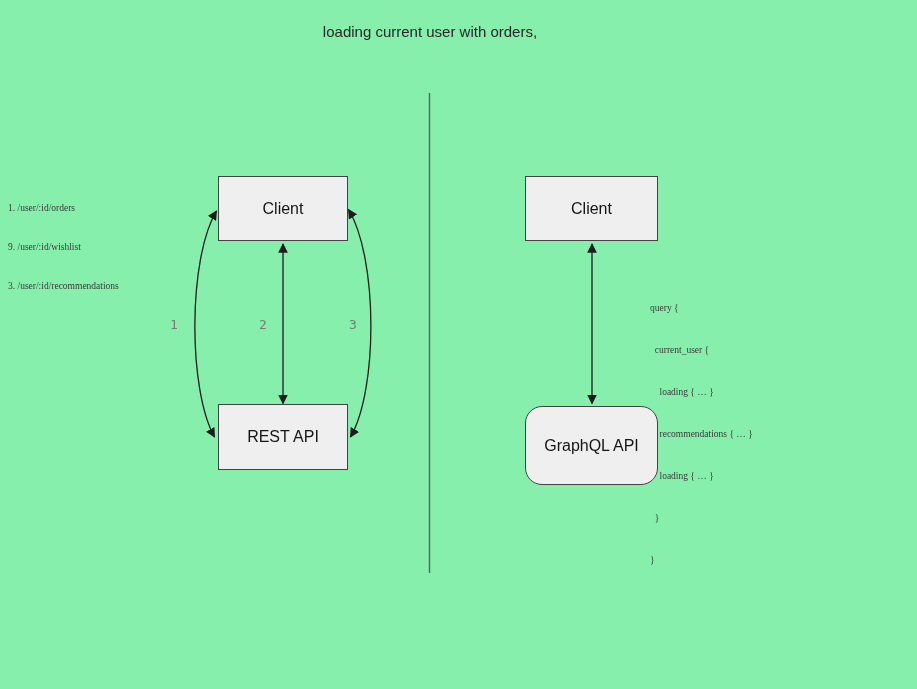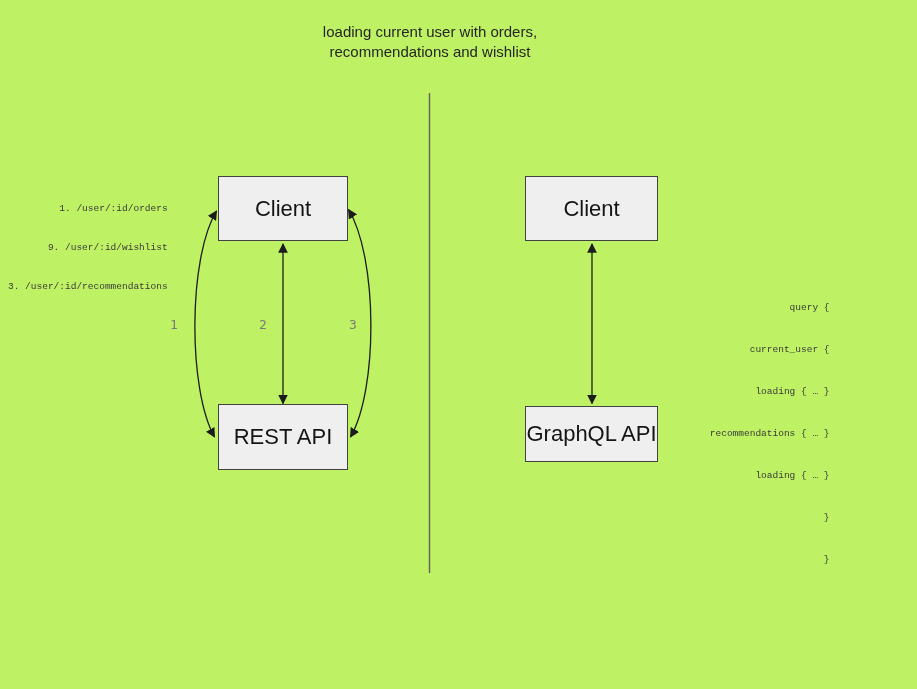--- a/index.html
+++ b/index.html
@@ -4,21 +4,21 @@
 <style>
   html, body {
     margin: 0;
     padding: 0;
     background: #ffffff;
   }
   #canvas {
     position: relative;
     width: 917px;
     height: 689px;
-    background: #bef264;
+    background: #86efac;
     font-family: "Liberation Sans", sans-serif;
     overflow: hidden;
   }
   #arrow-layer {
     position: absolute;
     left: 0; top: 0;
     width: 917px; height: 689px;
   }
   .title {
     position: absolute;
@@ -31,43 +31,42 @@
     color: #262626;
   }
   .node {
     position: absolute;
     box-sizing: border-box;
     background: #efefef;
     border: 1.5px solid #424242;
     display: flex;
     align-items: center;
     justify-content: center;
-    font-size: 22px;
+    font-size: 16px;
     color: #141414;
   }
   #left-client  { left: 218px; top: 176px; width: 130px; height: 65px; }
   #left-api     { left: 218px; top: 404px; width: 130px; height: 66px; }
   #right-client { left: 525px; top: 176px; width: 133px; height: 65px; }
-  #right-api    { left: 525px; top: 406px; width: 133px; height: 56px; }
+  #right-api    { left: 525px; top: 406px; width: 133px; height: 79px; border-radius: 17px; }
   .mono {
-    font-family: Liberation Mono, monospace;
+    font-family: Liberation Serif, serif;
     white-space: pre;
-    text-align: right;
   }
   .endpoint-list {
     position: absolute;
     left: 8px;
     top: 176px;
     font-size: 9.5px;
     line-height: 13px;
     color: #3a3a3a;
   }
   .query-block {
     position: absolute;
-    left: 687px;
+    left: 650px;
     top: 273px;
     font-size: 9.5px;
     line-height: 14px;
     color: #3a3a3a;
   }
   .arrow-label {
     position: absolute;
     top: 317px;
     width: 14px;
     text-align: center;
@@ -79,21 +78,20 @@
   #arrow-label-2 { left: 256px; }
   #arrow-label-3 { left: 346px; }
 </style>
 </head>
 <body>
 
 <div id="canvas">
 
   <div class="title">
     <div>loading current user with orders,</div>
-    <div>recommendations and wishlist</div>
   </div>
 
   <svg id="arrow-layer" width="917" height="689" viewBox="0 0 917 689" xmlns="http://www.w3.org/2000/svg">
     <defs>
       <marker id="ah" viewBox="0 0 10 10" refX="9" refY="5" markerWidth="7.5" markerHeight="7.5" orient="auto-start-reverse">
         <path d="M0,0 L10,5 L0,10 z" fill="#1c1c1c"></path>
       </marker>
     </defs>
 
     <line x1="429.5" y1="93" x2="429.5" y2="573" stroke="#616161" stroke-width="1.4"></line>

